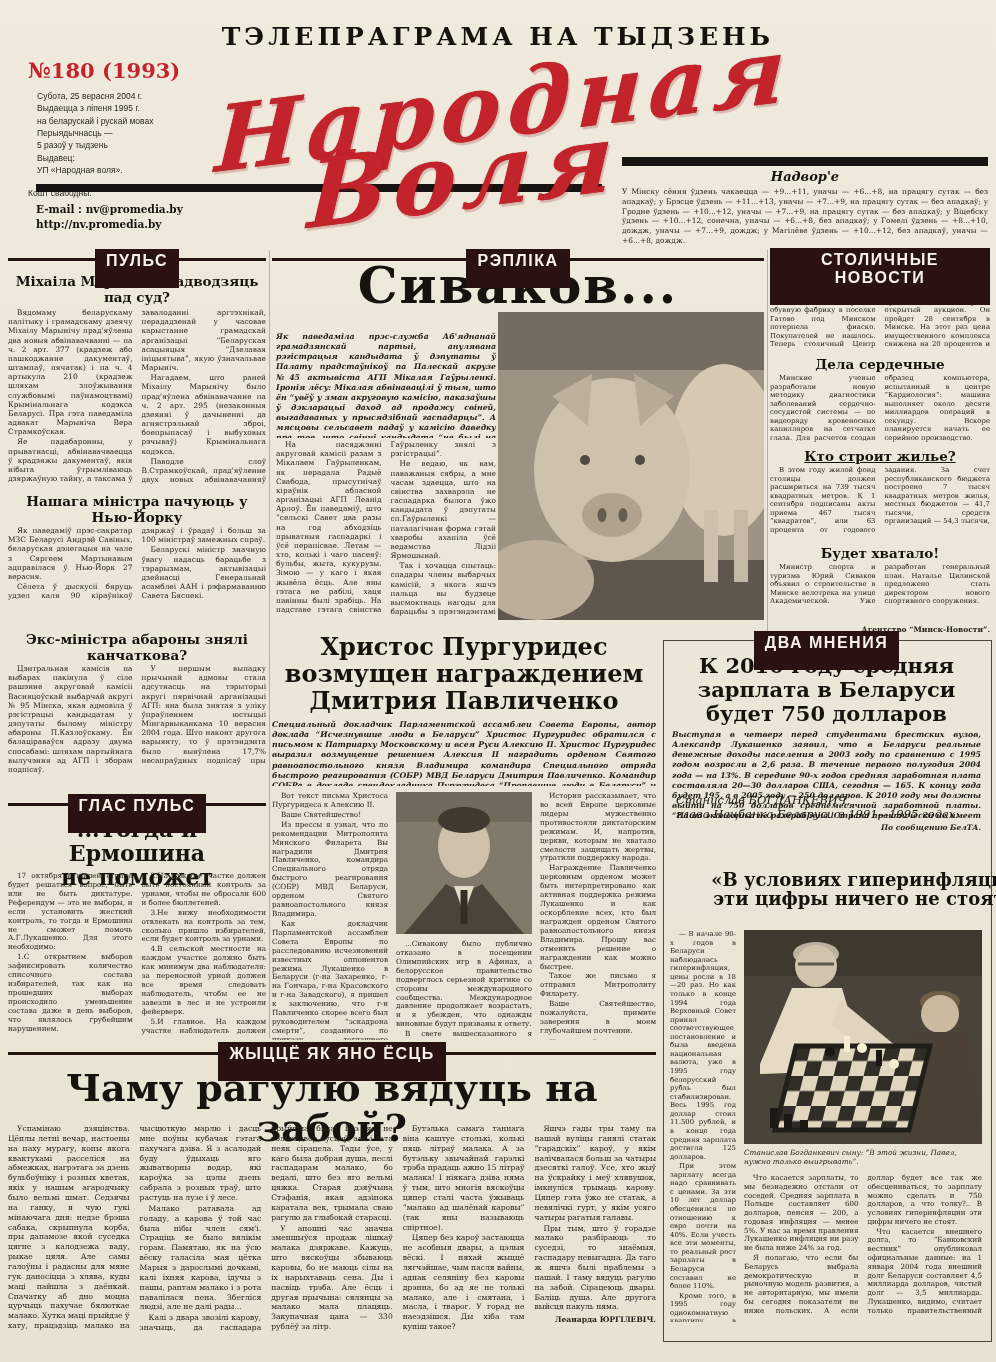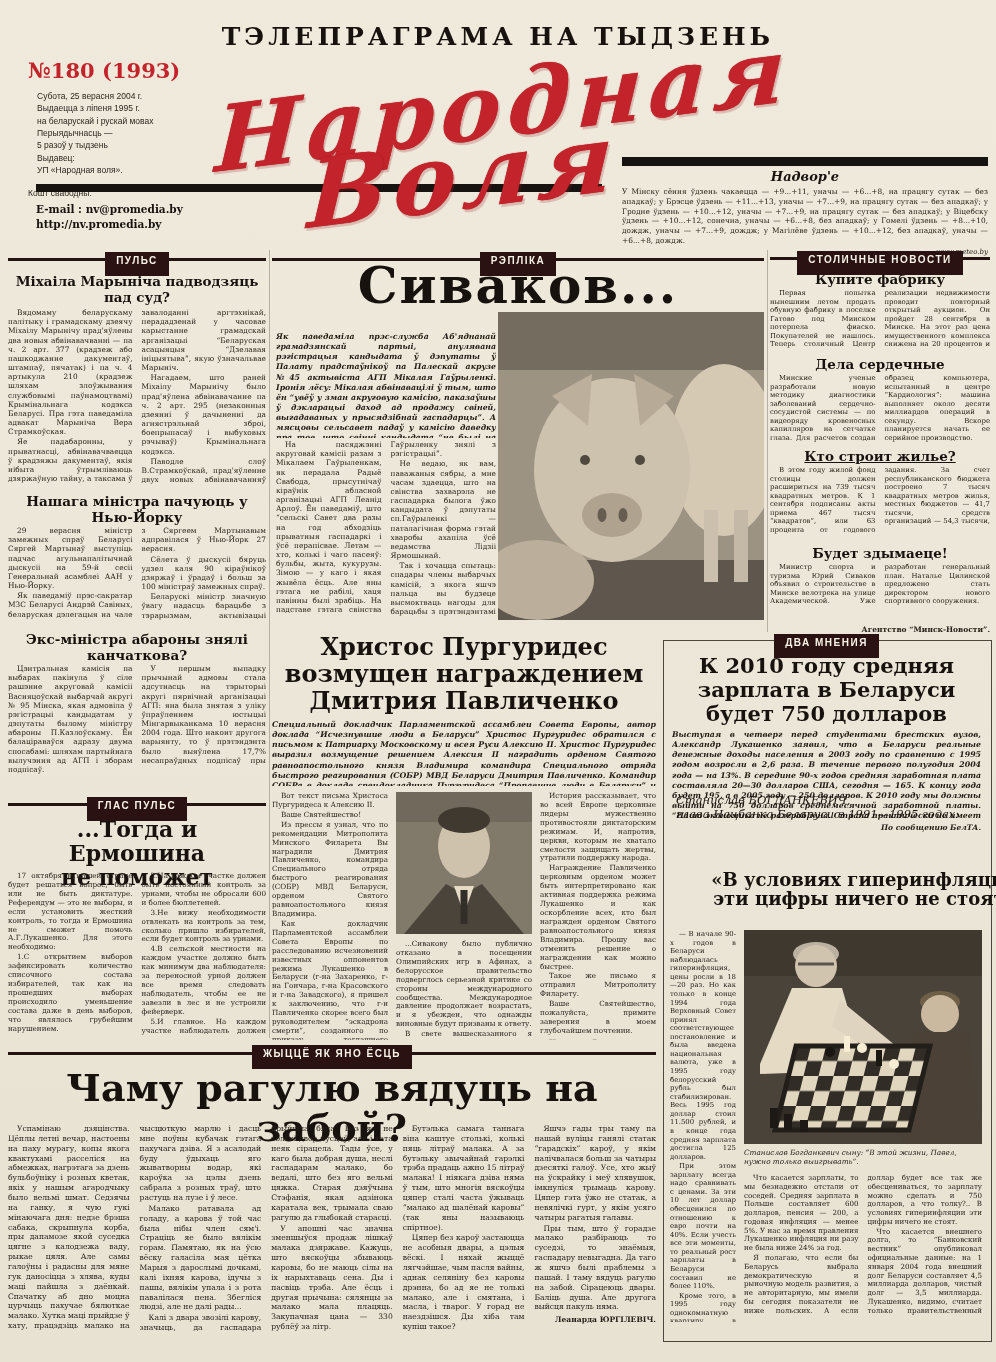--- a/index.html
+++ b/index.html
@@ -24,22 +24,22 @@
   #logo1{font-size:90px;line-height:1;letter-spacing:7px;margin-left:40px;transform:skewX(-10deg);}
   #logo2{font-size:94px;line-height:1;letter-spacing:7px;margin:-26px 0 0 125px;transform:skewX(-10deg);}
   #weather{position:absolute;left:622px;top:169px;width:366px;}
   #w-title{text-align:center;font-weight:bold;font-style:italic;font-size:13px;color:#17120e;}
   #w-text{margin-top:3px;font-size:7.4px;line-height:1.32;text-align:justify;}
   #w-src{margin-top:2px;text-align:right;font-style:italic;font-size:7px;}
   
   .rule{position:absolute;height:0;border-top:3px solid #241411;}
   .labelrow{position:absolute;text-align:center;z-index:2;}
   .label-box{display:inline-block;background:#2a1212;color:#f7f2e7;
-             font-family:"Liberation Sans",sans-serif;font-weight:bold;font-size:10px;
-             letter-spacing:1.5px;padding:3px 11px 10px;}
+             font-family:"Liberation Sans",sans-serif;font-weight:bold;font-size:16px;
+             letter-spacing:1.5px;padding:3px 11px 18px;}
   
   .art-title{position:absolute;text-align:center;font-weight:bold;color:#17120e;
              font-size:13.5px;line-height:1.15;}
   
   .body{position:absolute;font-size:7.4px;line-height:1.24;text-align:justify;color:#27211a;overflow:hidden;}
   .cols2{column-count:2;column-gap:9px;}
   .cols5{column-count:5;column-gap:10px;}
   .paras p{margin:0 0 1px;text-indent:9px;}
   .sig{text-align:right;font-weight:bold;text-indent:0;margin:3px 0 0;}
   .lede{position:absolute;font-weight:bold;font-style:italic;text-align:justify;overflow:hidden;color:#211b15;}
@@ -149,21 +149,20 @@
         <p>Яе падабаронны, у прыватнасці, абвінавачваецца ў крадзяжы дакументаў, якія нібыта ўтрымліваюць дзяржаўную тайну, а таксама ў завалоданні аргтэхнікай, перададзенай у часовае карыстанне грамадскай арганізацыі “Беларуская асацыяцыя “Дзелавая ініцыятыва”, якую ўзначальвае Марыніч.</p>
         <p>Нагадаем, што раней Міхаілу Марынічу было прад'яўлена абвінавачанне па ч. 2 арт. 295 (незаконныя дзеянні ў дачыненні да агнястрэльнай зброі, боепрыпасаў і выбуховых рэчываў) Крымінальнага кодэкса.</p>
         <p>Паводле слоў В.Страмкоўскай, прад'яўленне двух новых абвінавачанняў стала поўнай нечаканасцю. М.Марыніч на пастанове напісаў свой пратэст і адмовіўся даваць паказанні, паколькі лічыць, што гэтыя дзеянні “маюць палітычны матыў” і мэту не дапусціць яго ўдзелу ў выбарах 2006 года.</p>
       </div>
 
   </div>
 
   <div id="a2-title" class="art-title">Нашага міністра пачуюць у Нью-Йорку</div>
   <div id="a2-body" class="body cols2">
     <div class="paras">
-        <p>29 верасня міністр замежных спраў Беларусі Сяргей Мартынаў выступіць падчас агульнапалітычнай дыскусіі на 59-й сесіі Генеральнай асамблеі ААН у Нью-Йорку.</p>
         <p>Як паведаміў прэс-сакратар МЗС Беларусі Андрэй Савіных, беларуская дэлегацыя на чале з Сяргеем Мартынавым адправілася ў Нью-Йорк 27 верасня.</p>
         <p>Сёлета ў дыскусіі бяруць удзел каля 90 кіраўнікоў дзяржаў і ўрадаў і больш за 100 міністраў замежных спраў.</p>
         <p>Беларускі міністр значную ўвагу надасць барацьбе з тэрарызмам, актывізацыі дзейнасці Генеральнай асамблеі ААН і рэфармаванню Савета Бяспекі.</p>
       </div>
 
   </div>
 
   <div id="a3-title" class="art-title">Экс-міністра абароны знялі канчаткова?</div>
   <div id="a3-body" class="body cols2">
     <div class="paras">
@@ -281,21 +280,21 @@
     <div class="paras">
         <p>Минские ученые разработали новую методику диагностики заболеваний сердечно-сосудистой системы — по видеоряду кровеносных капилляров на сетчатке глаза. Для расчетов создан образец компьютера, испытанный в центре “Кардиология”: машина выполняет около десяти миллиардов операций в секунду. Вскоре планируется начать ее серийное производство.</p>
       </div>
   </div>
   <div id="n3-title" class="art-title">Кто строит жилье?</div>
   <div id="n3-body" class="body cols2">
     <div class="paras">
         <p>В этом году жилой фонд столицы должен расшириться на 739 тысяч квадратных метров. К 1 сентября подписаны акты приема 467 тысяч “квадратов”, или 63 процента от годового задания. За счет республиканского бюджета построено 7 тысяч квадратных метров жилья, местных бюджетов — 41,7 тысячи, средств организаций — 54,3 тысячи, средств населения — 364,1 тысячи.</p>
       </div>
   </div>
-  <div id="n4-title" class="art-title">Будет здымаеце!</div>
+  <div id="n4-title" class="art-title">Будет хватало!</div>
   <div id="n4-body" class="body cols2">
     <div class="paras">
         <p>Министр спорта и туризма Юрий Сиваков объявил о строительстве в Минске велотрека на улице Академической. Уже разработан генеральный план. Наталье Цилинской предложено стать директором нового спортивного сооружения.</p>
       </div>
   </div>
   <div id="stol-sig">Агентство “Минск-Новости”.</div>
 
   <div id="opinions-box"></div>
   <div id="op-label" class="labelrow">
     <span class="label-box">ДВА МНЕНИЯ</span>
@@ -359,21 +358,21 @@
   </div>
 
   <div id="life-rule" class="rule"></div>
   <div id="life-label" class="labelrow">
     <span class="label-box">ЖЫЦЦЁ ЯК ЯНО ЁСЦЬ</span>
   </div>
   <div id="life-title" class="art-title">Чаму рагулю вядуць на забой?</div>
   <div id="life-body" class="body cols5">
     <div class="paras">
         <p>Успамінаю дзяцінства. Цёплы летні вечар, настоены на паху мурагу, копы якога квактухамі расселіся на абмежках, нагрэтага за дзень бульбоўніку і розных кветак, якіх у нашым агародчыку было вельмі шмат. Седзячы на ганку, я чую гукі мінаючага дня: недзе брэша сабака, скрыпнула корба, пры дапамозе якой суседка цягне з калодзежа ваду, рыкае цяля. Але самы галоўны і радасны для мяне гук даносіцца з хлява, куды маці пайшла з даёнкай. Спачатку аб дно моцна цурчыць пахучае бялюткае малако. Хутка маці прыйдзе ў хату, працэдзіць малако на чысцюткую марлю і дасць мне поўны кубачак гэтага пахучага дзіва. Я з асалодай буду ўдыхаць яго жыватворны водар, які кароўка за цэлы дзень сабрала з розных траў, што растуць на лузе і ў лесе.</p>
-        <p>Малако ратавала ад голаду, а карова ў той час была нібы член сям'і. Страціць яе было вялікім горам. Памятаю, як на ўсю вёску галасіла мая цётка Марыя з дарослымі дочкамі, калі іхняя карова, ідучы з пашы, вялікім упала і з рота павалілася пена. Збегліся людзі, але не далі рады...</p>
+        <p>Малако ратавала ад голаду, а карова ў той час была нібы член сям'і. Страціць яе было вялікім горам. Памятаю, як на ўсю вёску галасіла мая цётка Марыя з дарослымі дочкамі, калі іхняя карова, ідучы з пашы, раптам малако і з рота павалілася пена. Збегліся людзі, але не далі рады...</p>
         <p>Калі з двара звозілі карову, значыць, да гаспадара прыйшла бяда. Без яе не толькі двор пусцеў, але і хата неяк сірацела. Тады ўсе, у каго была добрая душа, неслі гаспадарам малако, бо ведалі, што без яго вельмі цяжка. Старая дзяўчына Стэфанія, якая адзінока каратала век, трымала сваю рагулю да глыбокай старасці.</p>
         <p>У апошні час значна зменшыўся продаж лішкаў малака дзяржаве. Кажуць, што вяскоўцы збываюць каровы, бо не маюць сілы на іх нарыхтаваць сена. Ды і пасвіць трэба. Але ёсць і другая прычына: сялянцы за малако мала плацяць. Закупачная цана — 330 рублёў за літр.</p>
         <p>Бутэлька самага таннага віна каштуе столькі, колькі пяць літраў малака. А за бутэльку звычайнай гарэлкі трэба прадаць ажно 15 літраў малака! І ніякага дзіва няма ў тым, што многія вяскоўцы цяпер сталі часта ўжываць “малако ад шалёнай каровы” (так яны называюць спіртное).</p>
         <p>Цяпер без кароў застаюцца не асобныя двары, а цэлыя вёскі. І няхай жыццё лягчэйшае, чым пасля вайны, аднак селяніну без каровы дрэнна, бо ад яе не толькі малако, але і смятана, і масла, і тварог. У горад не наездзішся. Ды хіба там купіш такое?</p>
         <p>Яшчэ гады тры таму па нашай вуліцы ганялі статак “гарадскіх” кароў, у якім налічвалася больш за чатыры дзесяткі галоў. Усе, хто жыў на ўскрайку і меў хлявушок, імкнуліся трымаць карову. Цяпер гэта ўжо не статак, а невялічкі гурт, у якім усяго чатыры рагатыя галавы.</p>
         <p>Пры тым, што ў горадзе малако разбіраюць то суседзі, то знаёмыя, гаспадару невыгадна. Да таго ж яшчэ былі праблемы з пашай. І таму вядуць рагулю на забой. Сірацеюць двары. Баліць душа. Але другога выйсця пакуль няма.</p>
       </div>
     <p class="sig">Леанарда ЮРГІЛЕВІЧ.</p>
   </div>
 

